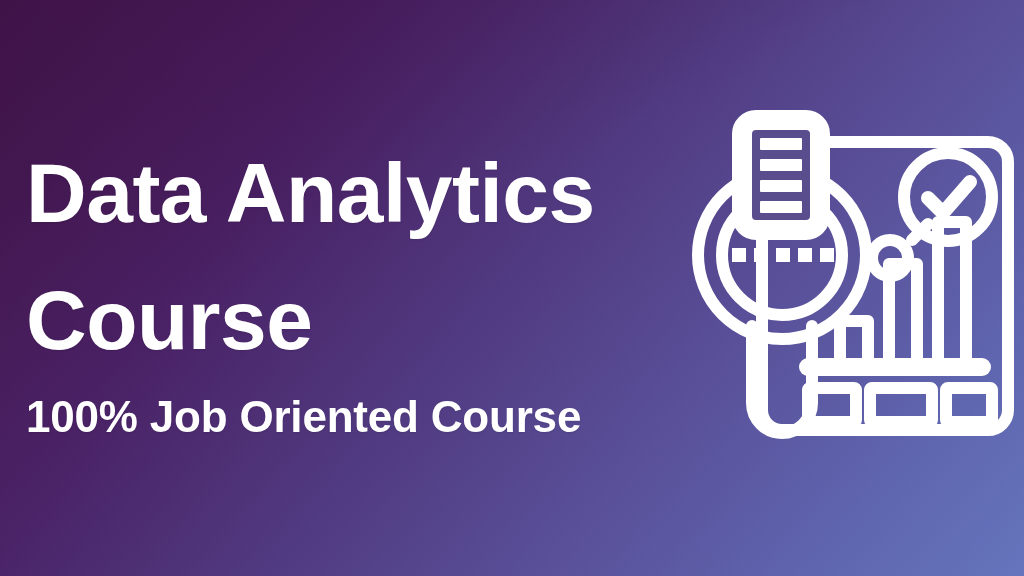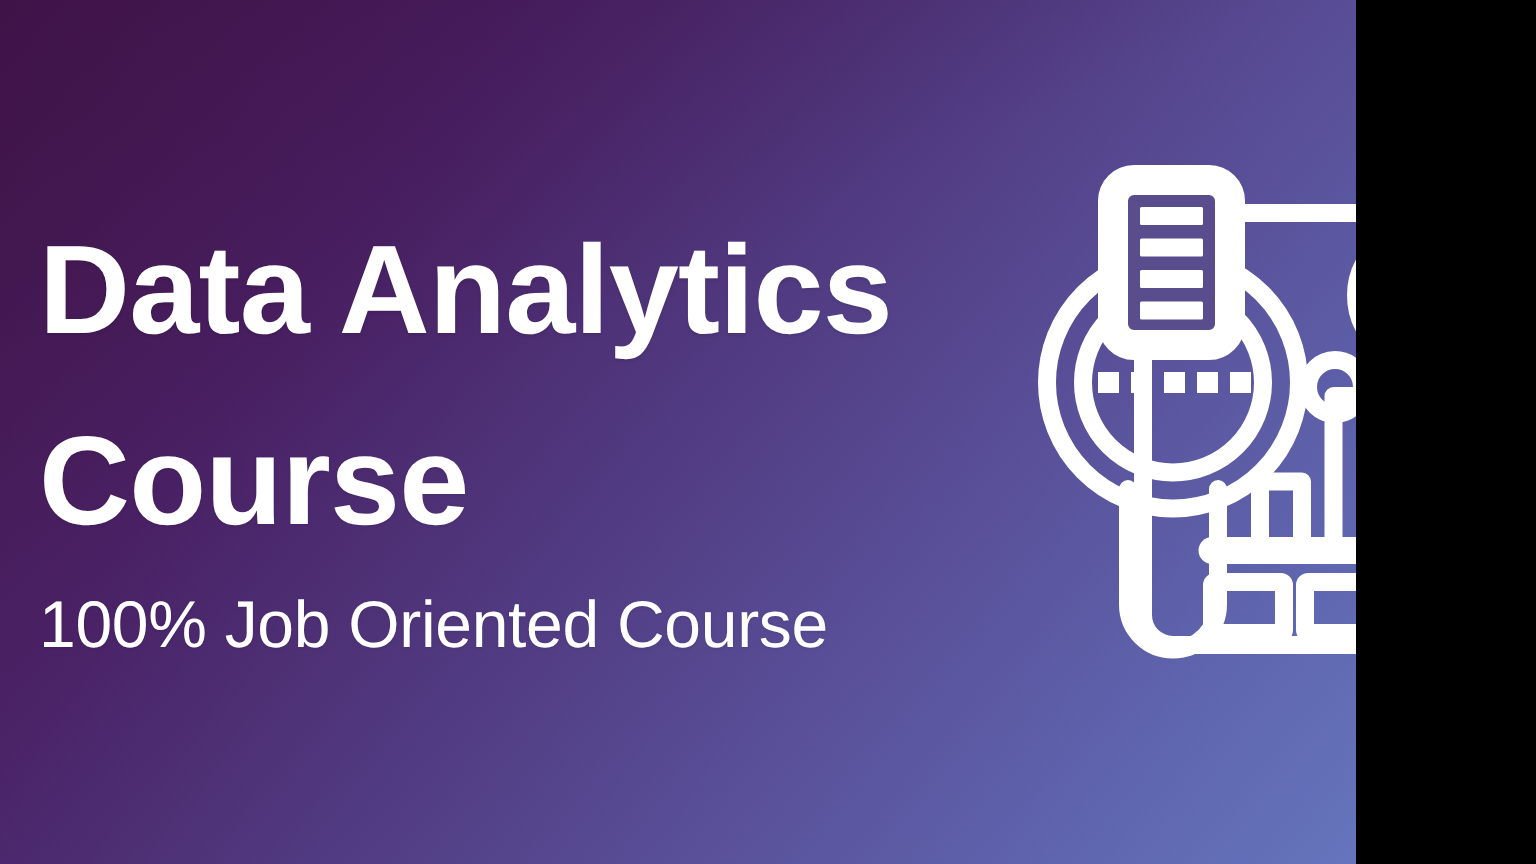--- a/index.html
+++ b/index.html
@@ -2,21 +2,21 @@
 <html><head>
 <meta charset="utf-8">
 <style>
   html, body {
     margin: 0;
     padding: 0;
     background: #000;
   }
   #banner {
     position: relative;
-    width: 904px;
+    width: 1024px;
     height: 576px;
     overflow: hidden;
     background: linear-gradient(125deg,
         #43174a 0%,
         #4a2165 26%,
         #513b82 48%,
         #5a529c 68%,
         #6069b3 88%,
         #6575bd 100%);
     font-family: "Liberation Sans", "DejaVu Sans", sans-serif;
@@ -43,21 +43,21 @@
     font-weight: 700;
     letter-spacing: -0.5px;
     margin: 0;
     white-space: nowrap;
     text-shadow: 0 1px 2px rgba(0,0,0,0.10);
   }
   .headline .line2 { display: block; margin-top: 45px; }
   .subhead {
     color: #ffffff;
     font-size: 44px;
-    font-weight: 400;
+    font-weight: 700;
     letter-spacing: -0.2px;
     margin: 0;
     margin-top: 30px;
     white-space: nowrap;
     text-shadow: 0 1px 2px rgba(0,0,0,0.10);
   }
 
   .illustration {
     position: absolute;
     left: 690px;

